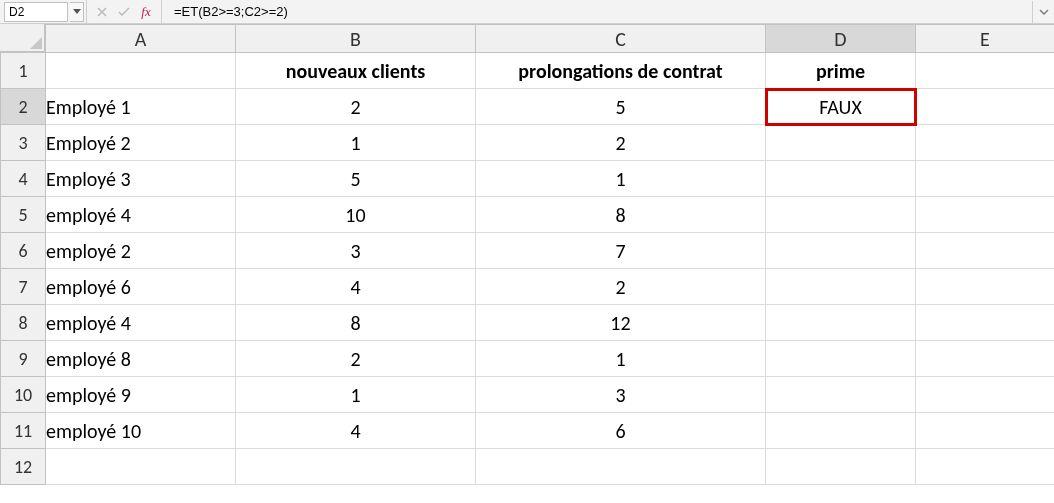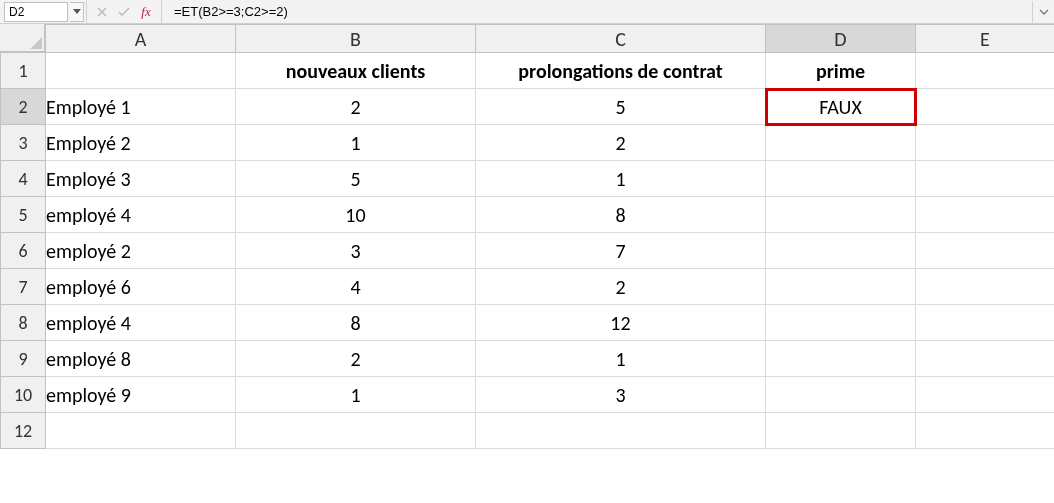--- a/index.html
+++ b/index.html
@@ -285,20 +285,28 @@
       </tr>
       <tr>
         <th class="rowhdr">10</th>
         <td class="cell left">employé 9</td>
         <td class="cell center">1</td>
         <td class="cell center">3</td>
         <td class="cell center"></td>
         <td class="cell"></td>
       </tr>
       <tr>
+        <th class="rowhdr">11</th>
+        <td class="cell left">employé 10</td>
+        <td class="cell center">4</td>
+        <td class="cell center">6</td>
+        <td class="cell center"></td>
+        <td class="cell"></td>
+      </tr>
+      <tr>
         <th class="rowhdr">12</th>
         <td class="cell"></td>
         <td class="cell"></td>
         <td class="cell"></td>
         <td class="cell"></td>
         <td class="cell"></td>
       </tr>
     </tbody>
   </table>
 </div>

